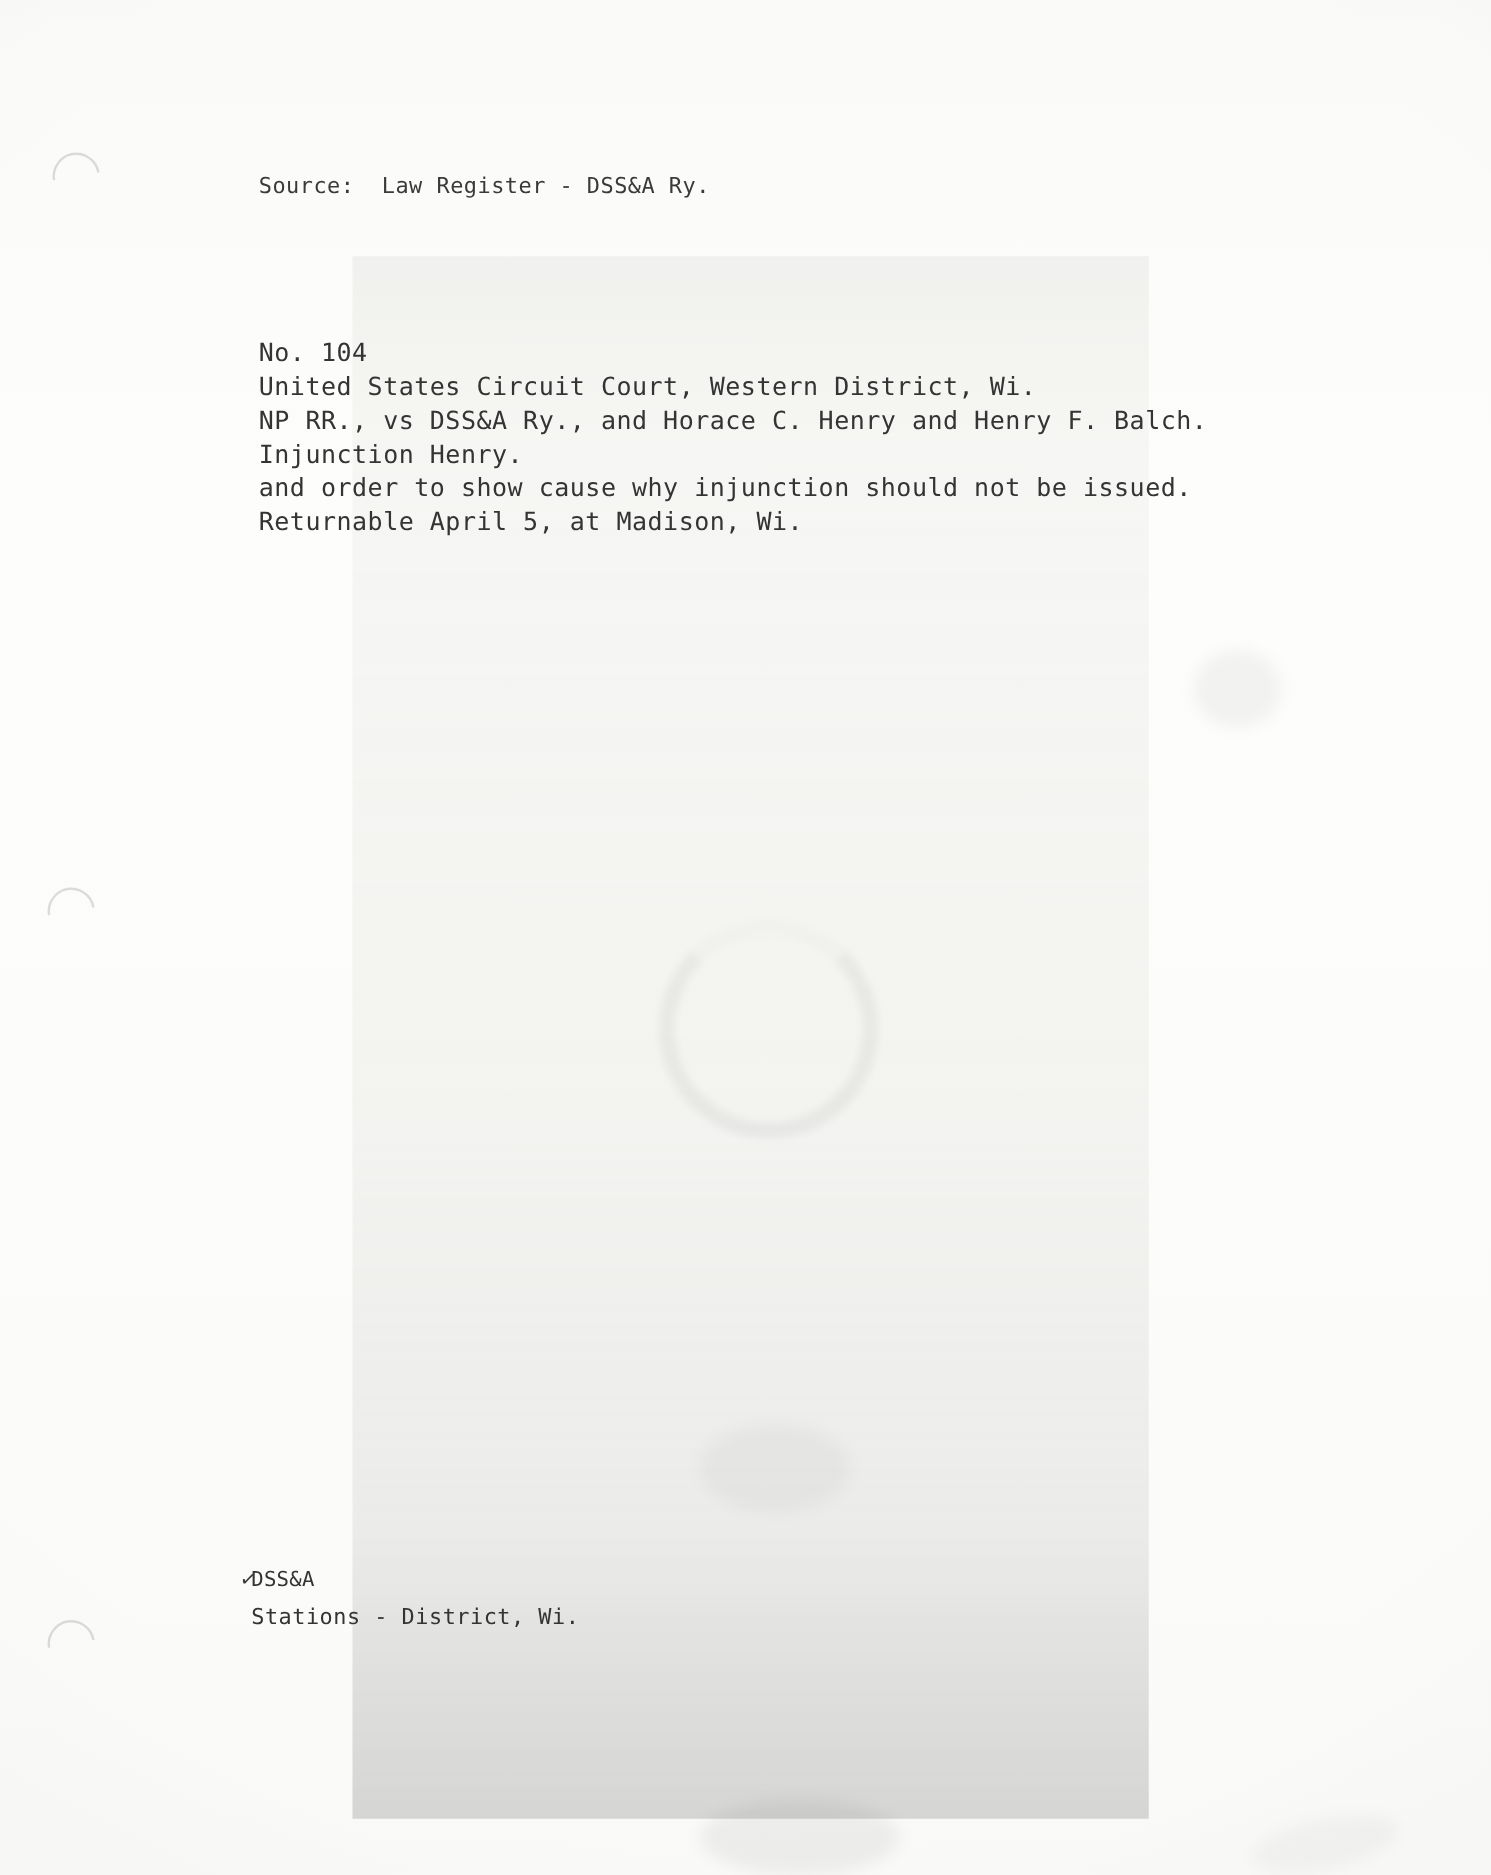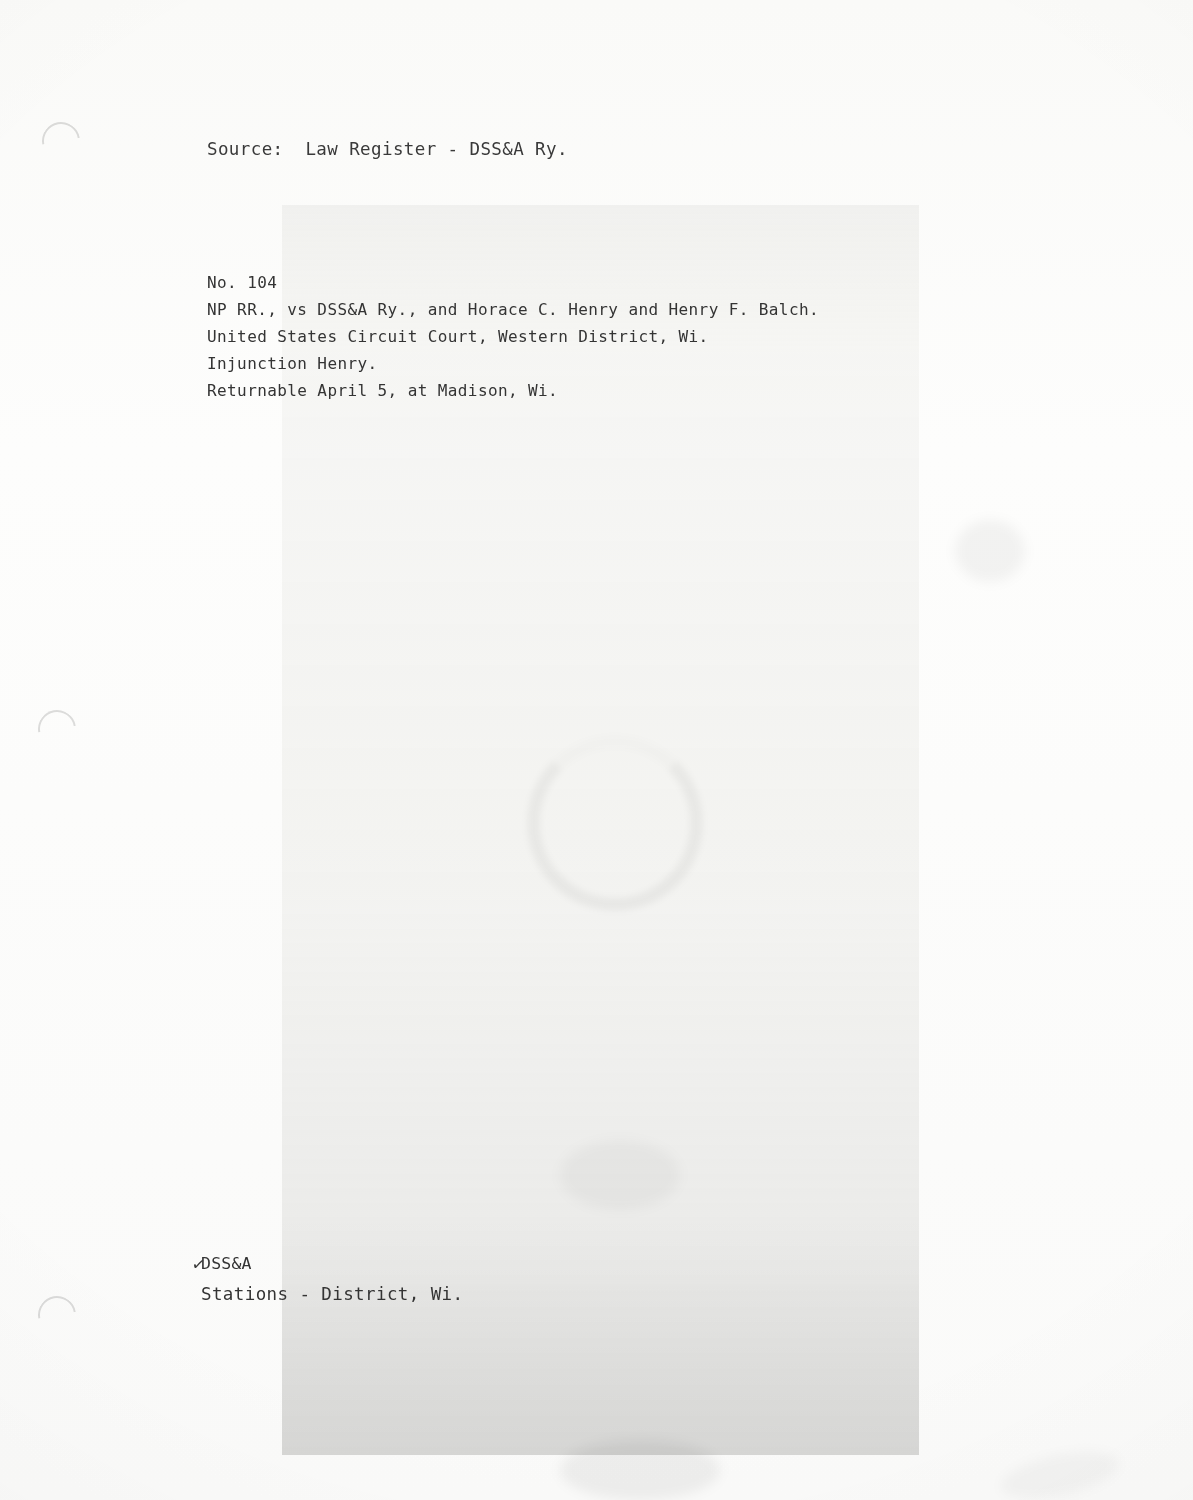--- a/index.html
+++ b/index.html
@@ -88,21 +88,21 @@
   .hole-3 { left: 38px; top: 1296px; }
 
   .text-layer {
     position: absolute;
     inset: 0;
   }
 
   .line {
     position: absolute;
     white-space: pre;
-    font-size: 16px;
+    font-size: 20px;
     line-height: 27px;
     letter-spacing: 0.4px;
     color: #343434;
   }
 
   .source-line {
     left: 207px;
     top: 136px;
     font-size: 17.5px;
     color: #3a3a3a;
@@ -154,23 +154,24 @@
   <div class="hole hole-1"></div>
   <div class="hole hole-2"></div>
   <div class="hole hole-3"></div>
 
   <div class="text-layer">
 
     <div class="line source-line">Source:  Law Register - DSS&amp;A Ry.</div>
 
     <div class="entry">
       <div class="line">No. 104</div>
+      <div class="line">United States Circuit Court, Western District, Wi.</div>
       <div class="line">NP RR., vs DSS&amp;A Ry., and Horace C. Henry and Henry F. Balch.</div>
-      <div class="line">United States Circuit Court, Western District, Wi.</div>
       <div class="line">Injunction Henry.</div>
+      <div class="line">and order to show cause why injunction should not be issued.</div>
       <div class="line">Returnable April 5, at Madison, Wi.</div>
     </div>
 
     <div class="footer">
       <span class="tick">✓</span>
       <div class="line footer-code">DSS&amp;A</div>
       <div class="line footer-stations">Stations - District, Wi.</div>
     </div>
 
   </div>

